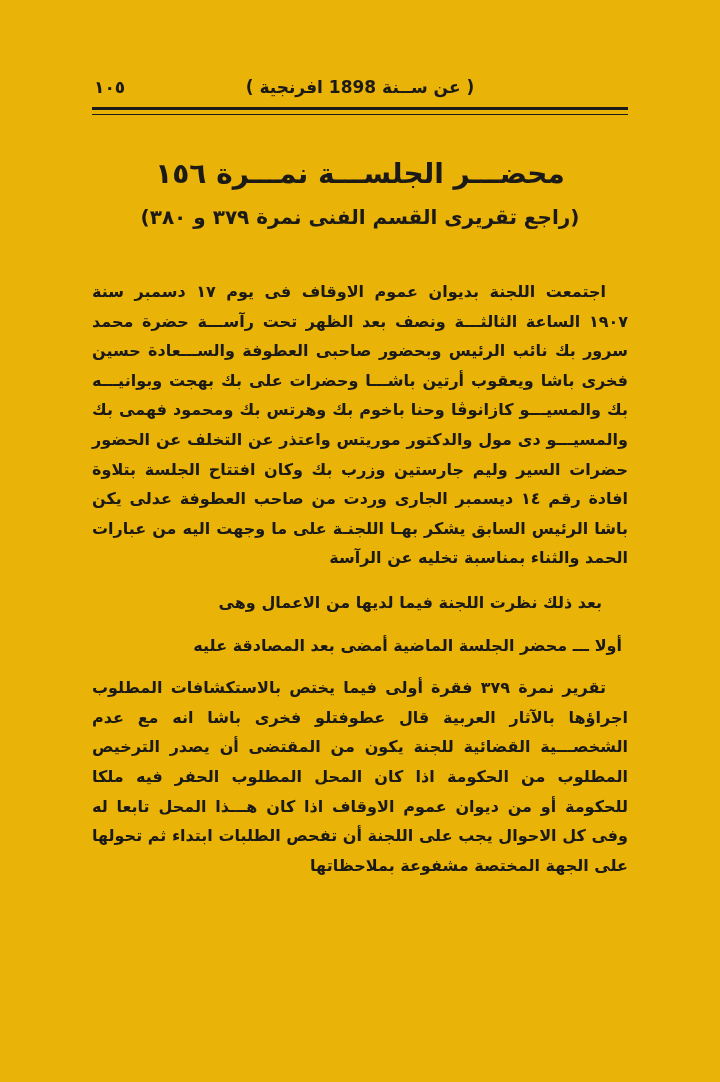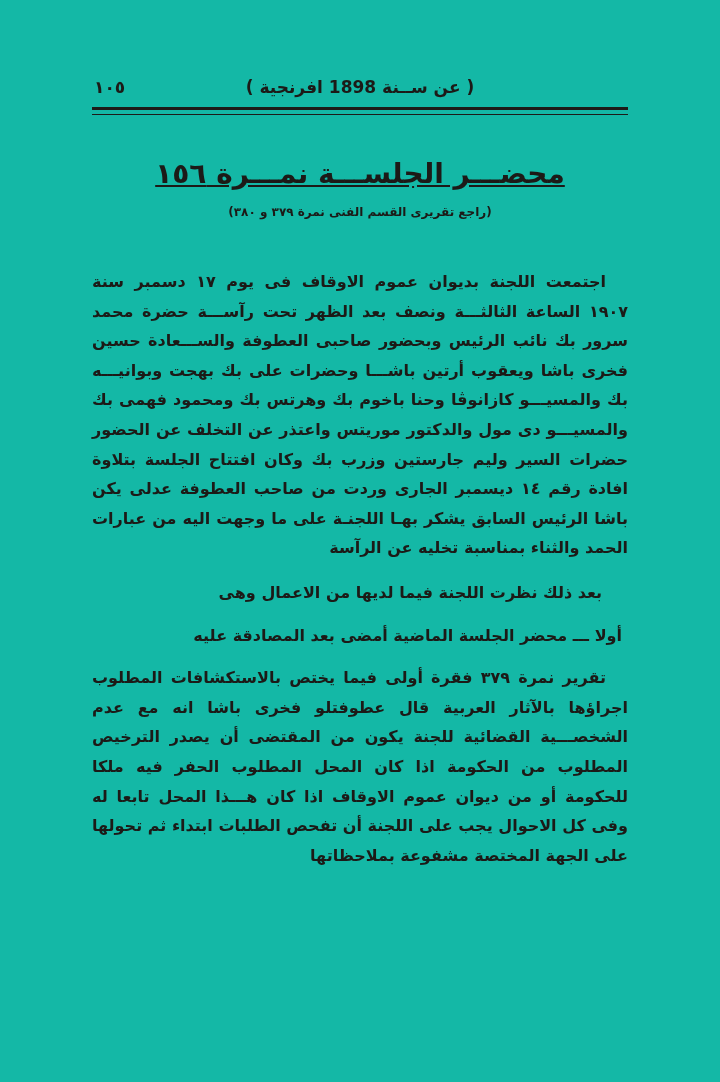--- a/index.html
+++ b/index.html
@@ -10,21 +10,21 @@
   body {
     width: 720px;
     height: 1082px;
     font-family: "DejaVu Sans", sans-serif;
   }
   .page {
     position: relative;
     width: 720px;
     height: 1082px;
     box-sizing: border-box;
-    background: #14b8a6;
+    background: #eab308;
     color: #1c1a17;
     direction: rtl;
     padding: 74px 92px 40px 92px;
     overflow: hidden;
   }
   .header {
     position: relative;
     text-align: center;
     font-size: 17px;
     font-weight: bold;
@@ -43,26 +43,25 @@
     border-top: 3px solid #1d1b18;
     border-bottom: 1px solid #1d1b18;
     margin-top: 7px;
   }
   .title {
     margin: 42px 0 0 0;
     text-align: center;
     font-size: 28px;
     font-weight: bold;
     letter-spacing: 0.5px;
-    text-decoration: underline;
   }
   .subtitle {
     margin-top: 15px;
     text-align: center;
-    font-size: 12px;
+    font-size: 20px;
     font-weight: bold;
   }
   .body-text {
     margin-top: 48px;
     font-size: 16px;
     line-height: 1.85;
     font-weight: bold;
   }
   .para {
     margin: 0 0 15px 0;

